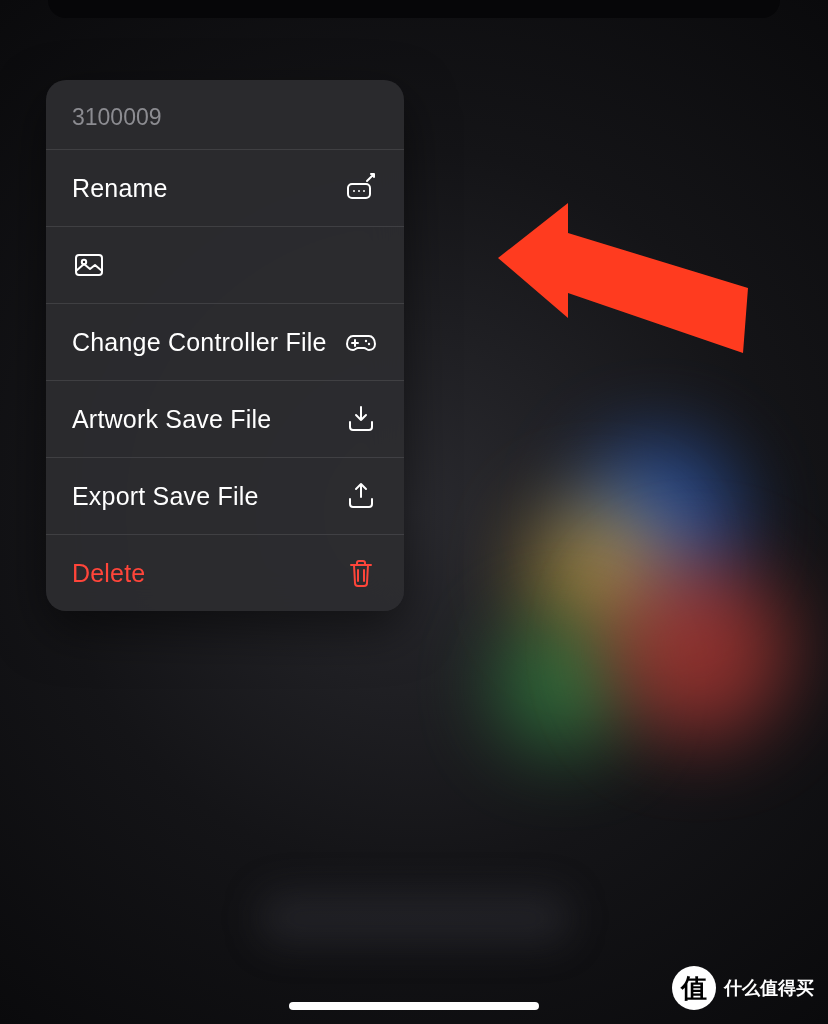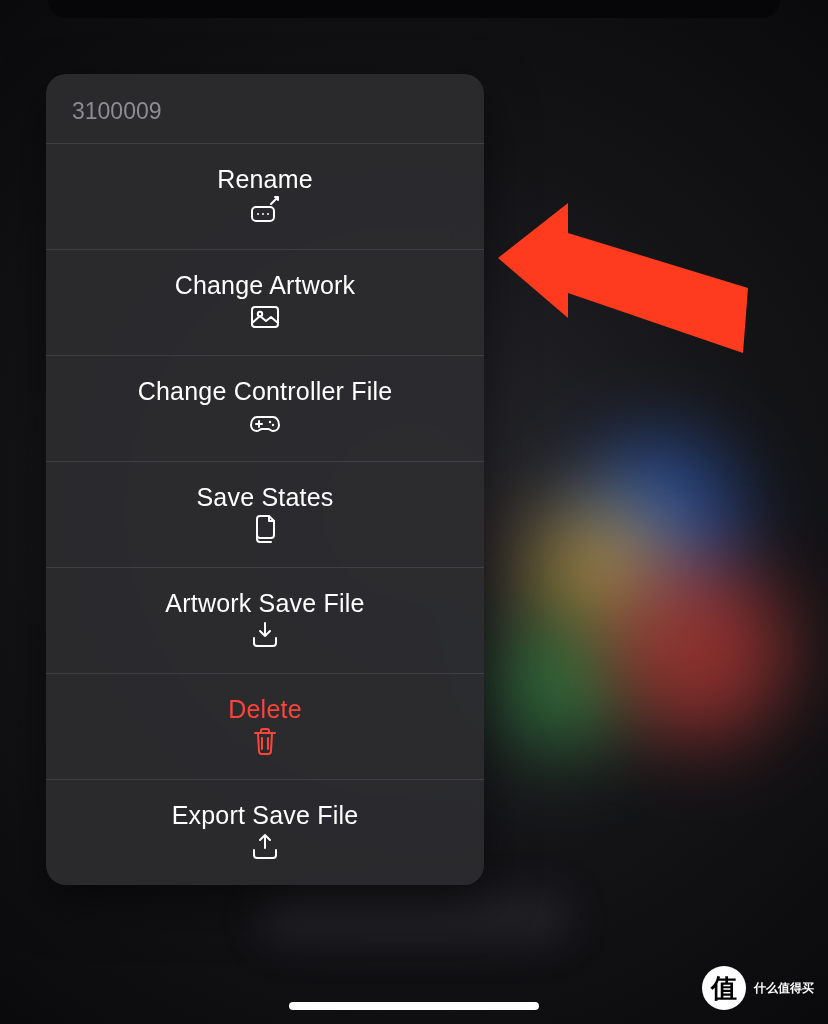--- a/index.html
+++ b/index.html
@@ -4,35 +4,35 @@
 <style>
   html,body{margin:0;padding:0;width:828px;height:1024px;overflow:hidden;font-family:-apple-system,"SF Pro Text","Helvetica Neue",Arial,sans-serif;}
   .screen{position:relative;width:828px;height:1024px;background:radial-gradient(circle at 50% 50%,#2a2a2f 0%,#141417 55%,#0a0a0c 100%);}
   .blurred-blob{position:absolute;filter:blur(40px);opacity:.6;}
   .blob-blue{width:160px;height:160px;background:#2e6ae0;border-radius:50%;right:90px;top:440px;}
   .blob-red{width:180px;height:180px;background:#d8413a;border-radius:50%;right:40px;top:560px;}
   .blob-green{width:130px;height:130px;background:#3aa24a;border-radius:50%;right:200px;top:620px;}
   .blob-yellow{width:140px;height:140px;background:#e0b23a;border-radius:50%;right:160px;top:500px;}
   .top-card{position:absolute;left:48px;top:0;width:732px;height:18px;background:#060608;border-radius:0 0 24px 24px;}
   .bottom-blur{position:absolute;left:260px;bottom:80px;width:310px;height:52px;background:rgba(60,60,70,.35);border-radius:22px;filter:blur(18px);}
-  .popover{position:absolute;left:46px;top:74px;width:438px;background:rgba(45,45,48,0.92);border-radius:20px;overflow:hidden;box-shadow:0 18px 50px rgba(0,0,0,.5);backdrop-filter:blur(18px);}
+  .popover{position:absolute;left:46px;top:80px;width:358px;background:rgba(45,45,48,0.92);border-radius:20px;overflow:hidden;box-shadow:0 18px 50px rgba(0,0,0,.5);backdrop-filter:blur(18px);}
   .popover-title{padding:24px 26px 18px;font-size:23px;color:#8c8c91;font-weight:400;}
-  .menu-item{display:flex;align-items:center;justify-content:space-between;padding:21px 26px;border-top:1px solid rgba(255,255,255,0.10);cursor:pointer;flex-direction:column;}
+  .menu-item{display:flex;align-items:center;justify-content:space-between;padding:21px 26px;border-top:1px solid rgba(255,255,255,0.10);cursor:pointer;}
   .menu-item:first-of-type{border-top:1px solid rgba(255,255,255,0.10);}
   .menu-label{font-size:25px;color:#fff;font-weight:400;letter-spacing:.2px;}
   .menu-icon{width:34px;height:34px;display:flex;align-items:center;justify-content:center;}
   .menu-icon svg{width:32px;height:32px;stroke:#fff;stroke-width:2;fill:none;stroke-linecap:round;stroke-linejoin:round;}
   .delete .menu-label{color:#ff453a;}
   .delete svg{stroke:#ff453a;}
   .arrow{position:absolute;left:498px;top:198px;transform:rotate(0deg);}
   .arrow svg{width:260px;height:200px;}
   .home-indicator{position:absolute;left:50%;transform:translateX(-50%);bottom:14px;width:250px;height:8px;background:#fff;border-radius:5px;}
   .watermark{position:absolute;right:14px;bottom:14px;display:flex;align-items:center;gap:8px;}
   .watermark-badge{width:44px;height:44px;border-radius:50%;background:#fff;color:#000;display:flex;align-items:center;justify-content:center;font-size:26px;font-weight:700;}
-  .watermark-text{color:#fff;font-size:12px;font-weight:600;}
+  .watermark-text{color:#fff;font-size:18px;font-weight:600;}
 </style>
 </head>
 <body>
 
 <div class="screen">
   <div class="blurred-blob blob-blue"></div>
   <div class="blurred-blob blob-yellow"></div>
   <div class="blurred-blob blob-green"></div>
   <div class="blurred-blob blob-red"></div>
   <div class="top-card"></div>
@@ -48,21 +48,20 @@
             <rect x="3" y="12" width="22" height="14" rx="4"></rect>
             <circle cx="9" cy="19" r="1" fill="#fff" stroke="none"></circle>
             <circle cx="14" cy="19" r="1" fill="#fff" stroke="none"></circle>
             <circle cx="19" cy="19" r="1" fill="#fff" stroke="none"></circle>
             <path d="M22 9 L29 2 M26 2 L29 2 L29 5"></path>
           </svg>
       </span>
     </div>
 
     <div class="menu-item">
-      <span class="menu-label">Change Artwork</span>
       <span class="menu-icon">
         <svg viewBox="0 0 32 32">
             <rect x="3" y="6" width="26" height="20" rx="3"></rect>
             <circle cx="11" cy="13" r="2.2"></circle>
             <path d="M3 22 L11 15 L17 20 L22 16 L29 22"></path>
           </svg>
       </span>
     </div>
 
     <div class="menu-item">
@@ -72,58 +71,48 @@
             <path d="M8 10 h16 c3 0 6 3 6 8 c0 4 -3 6 -6 6 c-2 0 -3 -2 -5 -2 h-6 c-2 0 -3 2 -5 2 c-3 0 -6 -2 -6 -6 c0 -5 3 -8 6 -8 z"></path>
             <line x1="10" y1="14" x2="10" y2="20"></line>
             <line x1="7" y1="17" x2="13" y2="17"></line>
             <circle cx="21" cy="15" r="1.2" fill="#fff" stroke="none"></circle>
             <circle cx="24" cy="18" r="1.2" fill="#fff" stroke="none"></circle>
           </svg>
       </span>
     </div>
 
 
-    <div class="menu-item">
-      <span class="menu-label">Save States</span>
-      <span class="menu-icon">
-        <svg viewBox="0 0 32 32">
-            <path d="M11 3 h9 l5 5 v14 c0 2 -1 3 -3 3 h-11 c-2 0 -3 -1 -3 -3 v-16 c0 -2 1 -3 3 -3 z"></path>
-            <path d="M20 3 v5 h5"></path>
-            <path d="M8 9 v17 c0 2 1 3 3 3 h11"></path>
-          </svg>
-      </span>
-    </div>
 
     <div class="menu-item">
       <span class="menu-label">Artwork Save File</span>
       <span class="menu-icon">
         <svg viewBox="0 0 32 32">
             <path d="M16 4 v13 M11 12 l5 5 l5 -5"></path>
+            <path d="M5 19 v5 c0 2 1 3 3 3 h16 c2 0 3 -1 3 -3 v-5"></path>
+          </svg>
+      </span>
+    </div>
+
+    <div class="menu-item">
+      <span class="menu-label">Export Save File</span>
+      <span class="menu-icon">
+        <svg viewBox="0 0 32 32">
+            <path d="M16 17 v-13 M11 9 l5 -5 l5 5"></path>
             <path d="M5 19 v5 c0 2 1 3 3 3 h16 c2 0 3 -1 3 -3 v-5"></path>
           </svg>
       </span>
     </div>
 
     <div class="menu-item delete">
       <span class="menu-label">Delete</span>
       <span class="menu-icon">
         <svg viewBox="0 0 32 32">
             <path d="M6 8 h20 M12 8 v-2 c0 -1 1 -2 2 -2 h4 c1 0 2 1 2 2 v2 M9 8 l1 18 c0 2 1 3 3 3 h6 c2 0 3 -1 3 -3 l1 -18"></path>
             <line x1="13" y1="13" x2="13" y2="24"></line>
             <line x1="19" y1="13" x2="19" y2="24"></line>
-          </svg>
-      </span>
-    </div>
-
-    <div class="menu-item">
-      <span class="menu-label">Export Save File</span>
-      <span class="menu-icon">
-        <svg viewBox="0 0 32 32">
-            <path d="M16 17 v-13 M11 9 l5 -5 l5 5"></path>
-            <path d="M5 19 v5 c0 2 1 3 3 3 h16 c2 0 3 -1 3 -3 v-5"></path>
           </svg>
       </span>
     </div>
   </div>
 
   <div class="arrow">
     <svg viewBox="0 0 260 200">
       <polygon points="0,60 70,5 70,35 250,90 245,155 70,95 70,120" fill="#ff3b1f"></polygon>
     </svg>
   </div>

